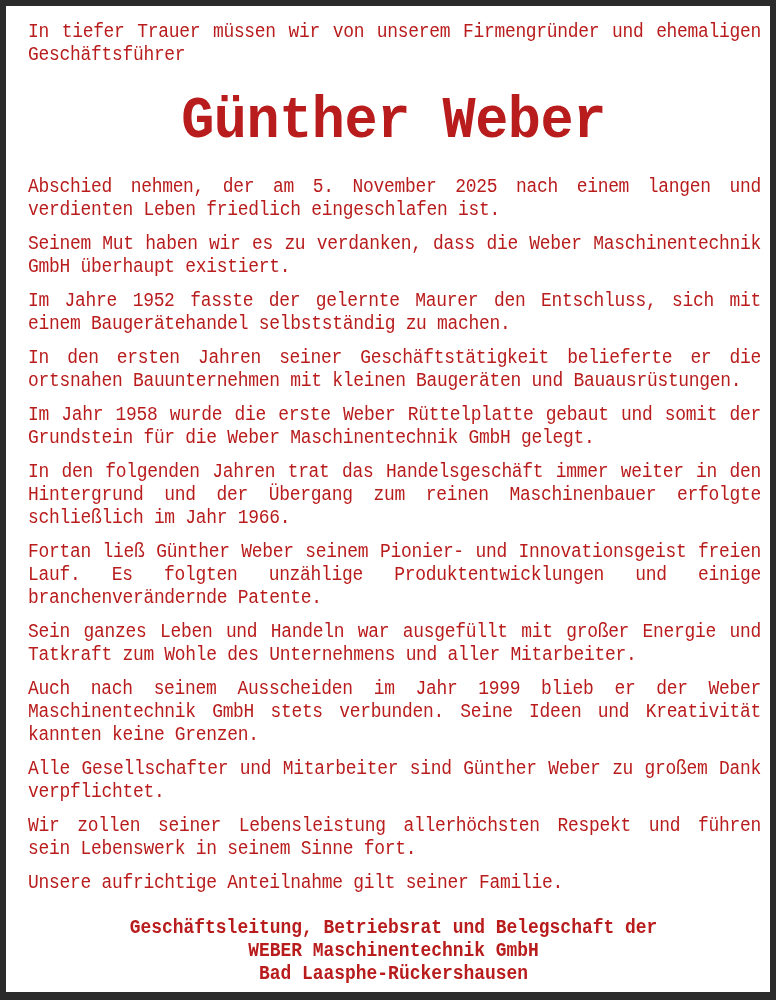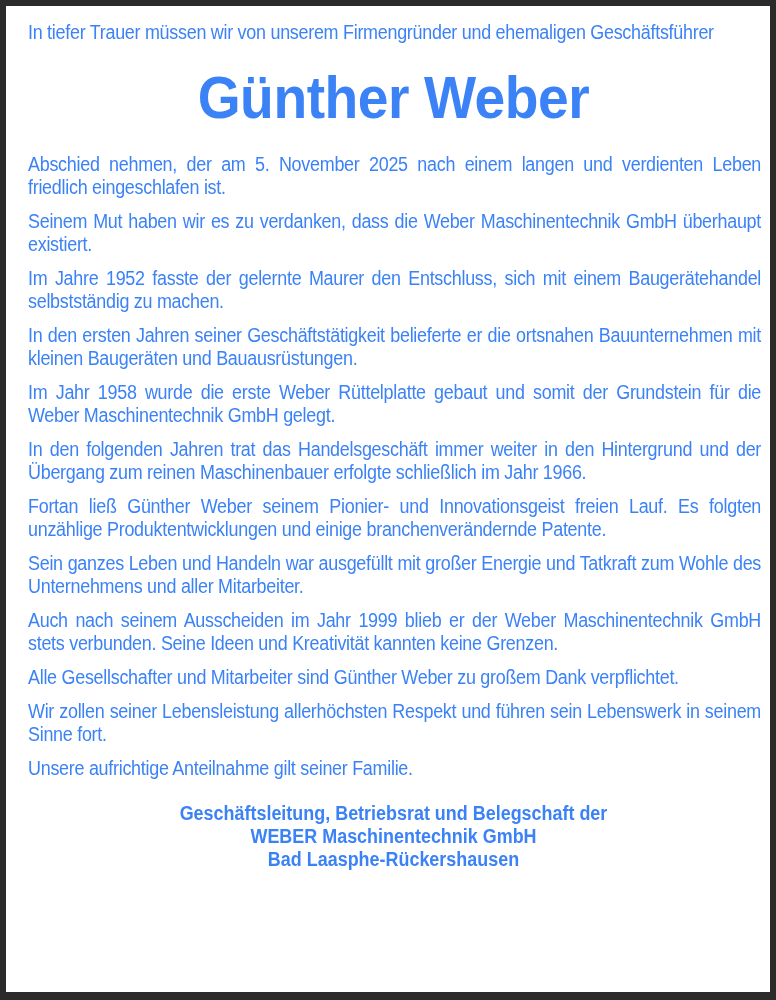--- a/index.html
+++ b/index.html
@@ -9,22 +9,22 @@
     position: relative;
     overflow: hidden;
   }
   .notice {
     position: absolute;
     left: 6px; top: 6px;
     width: 764px; height: 986px;
     background: #ffffff;
     box-sizing: border-box;
     padding: 15px 10px 0 11px;
-    color: #3b82f6;
-    font-family: Liberation Sans, sans-serif;
+    color: #b91c1c;
+    font-family: Liberation Mono, monospace;
   }
   .col {
     width: 748px;
     padding-left: 11px;
     box-sizing: border-box;
     padding-right: 6px;
   }
   .intro {
     font-size: 19.5px;
     line-height: 23px;

